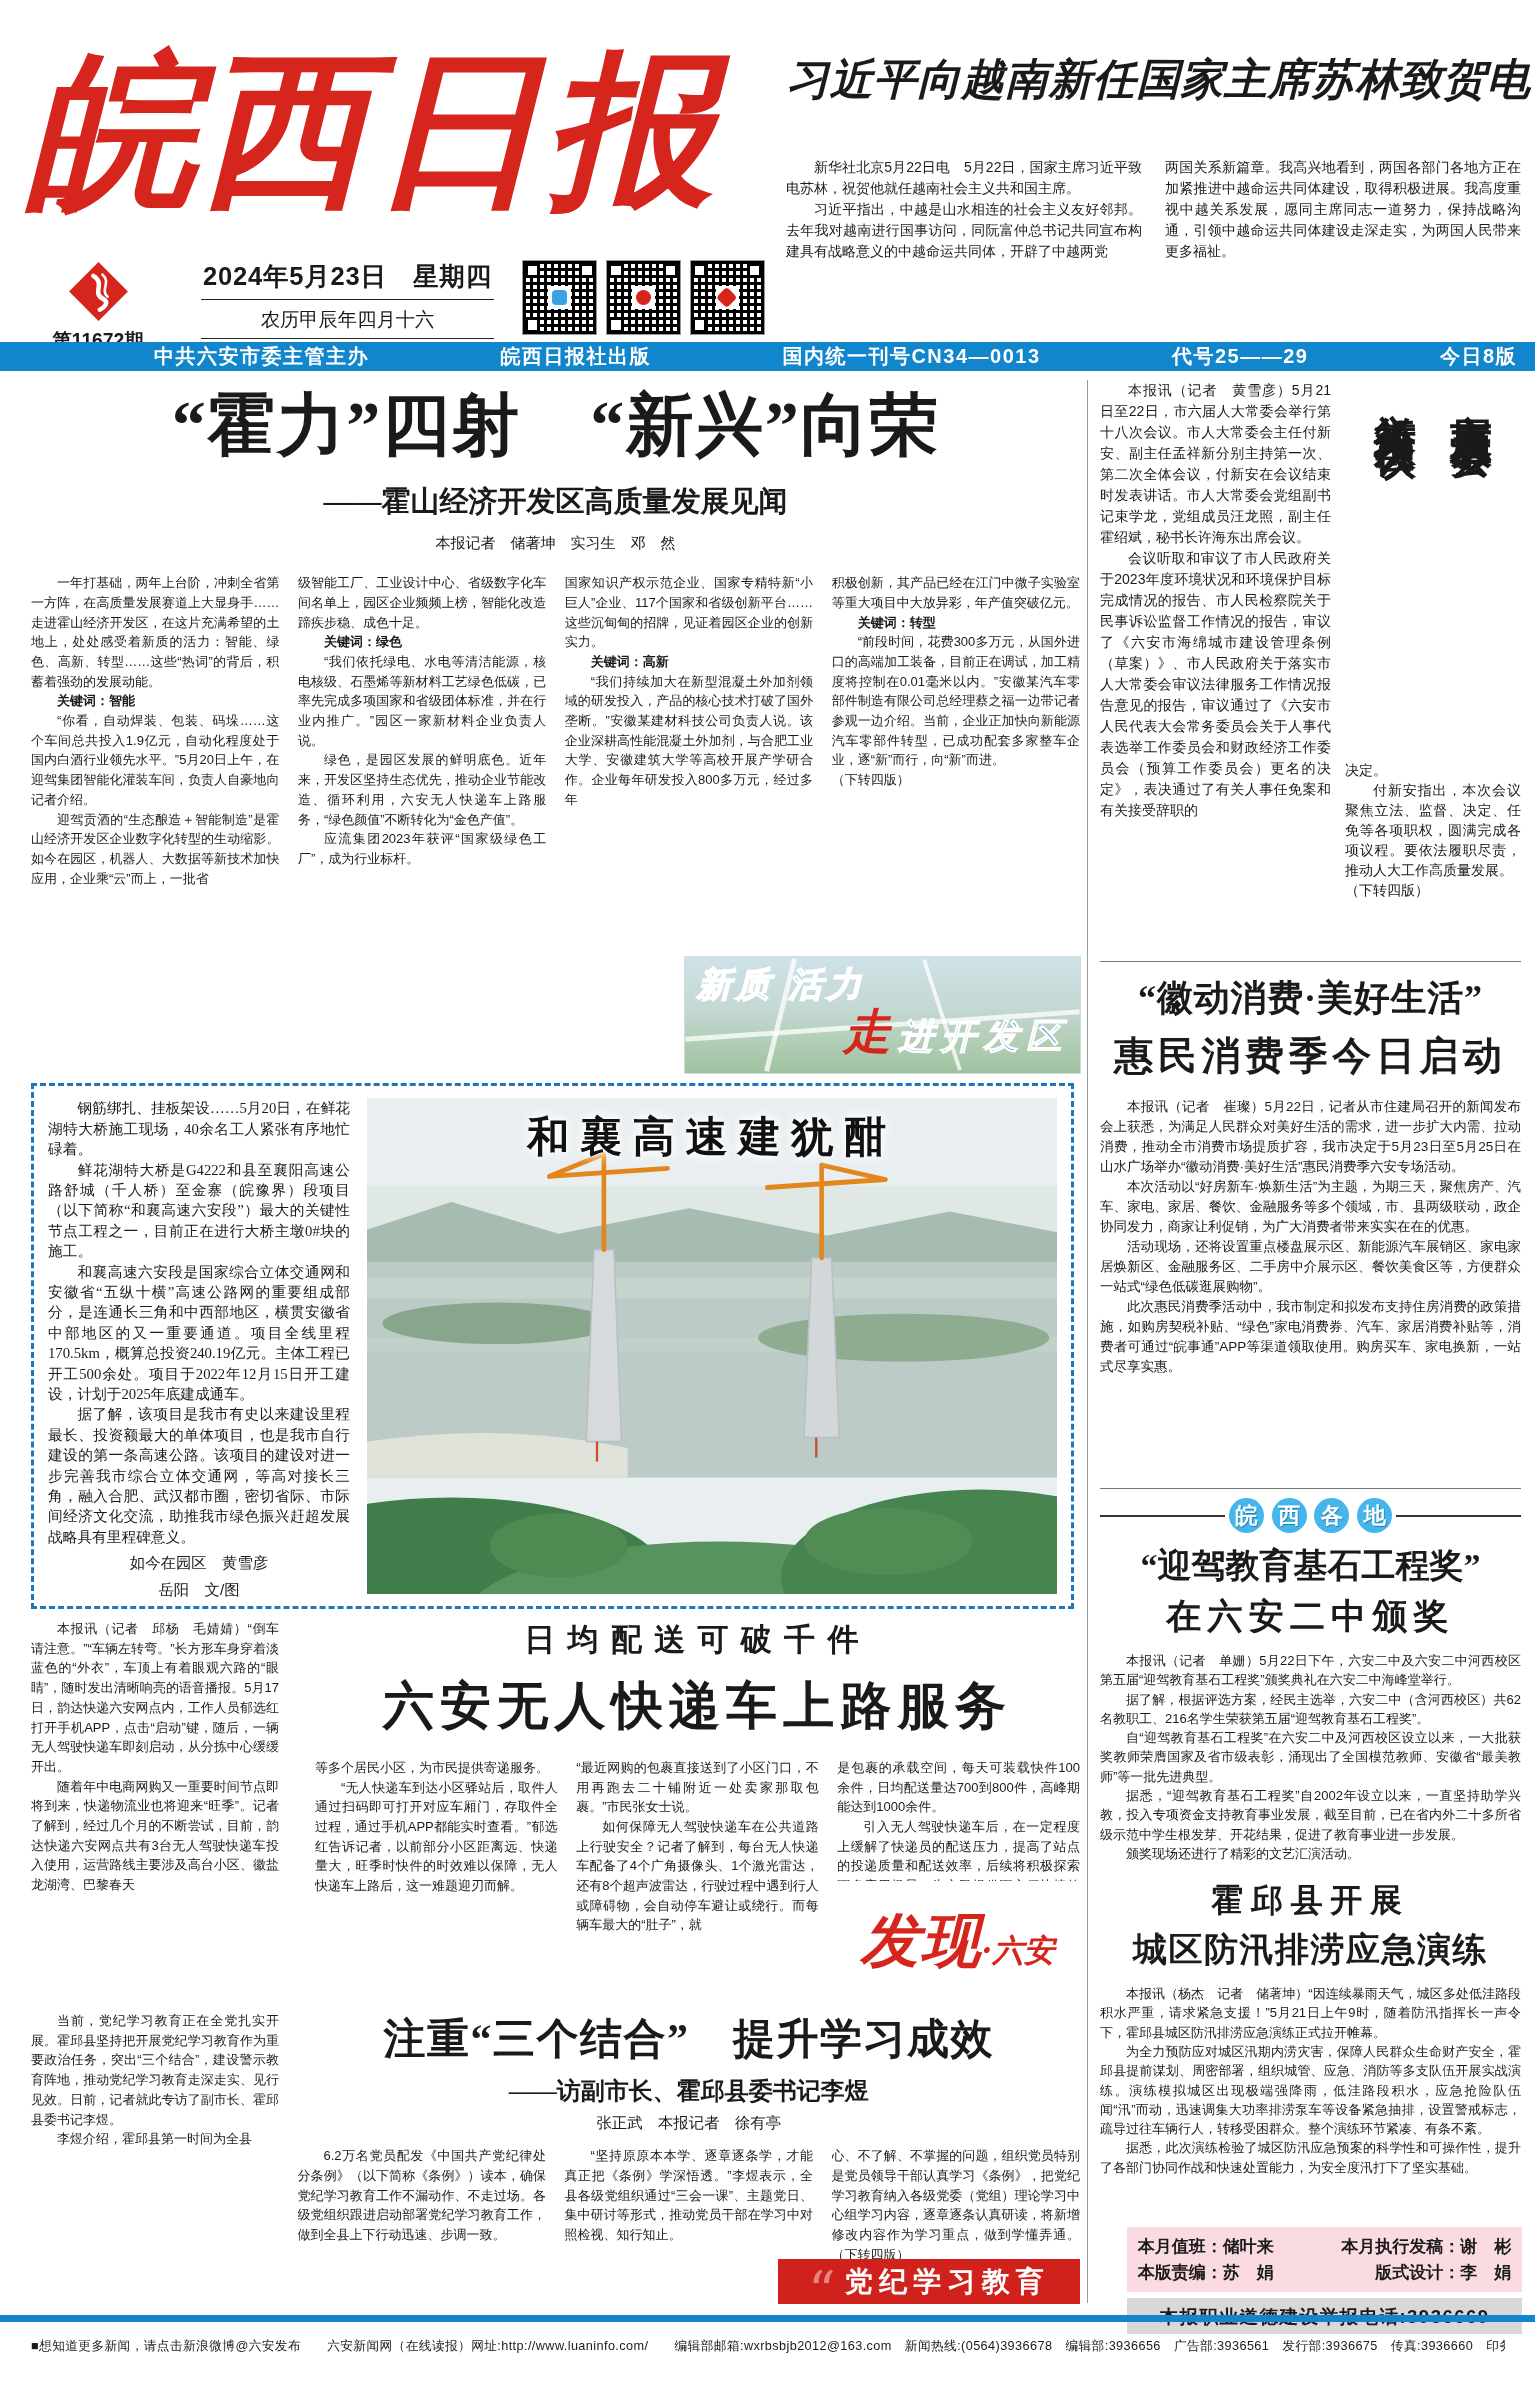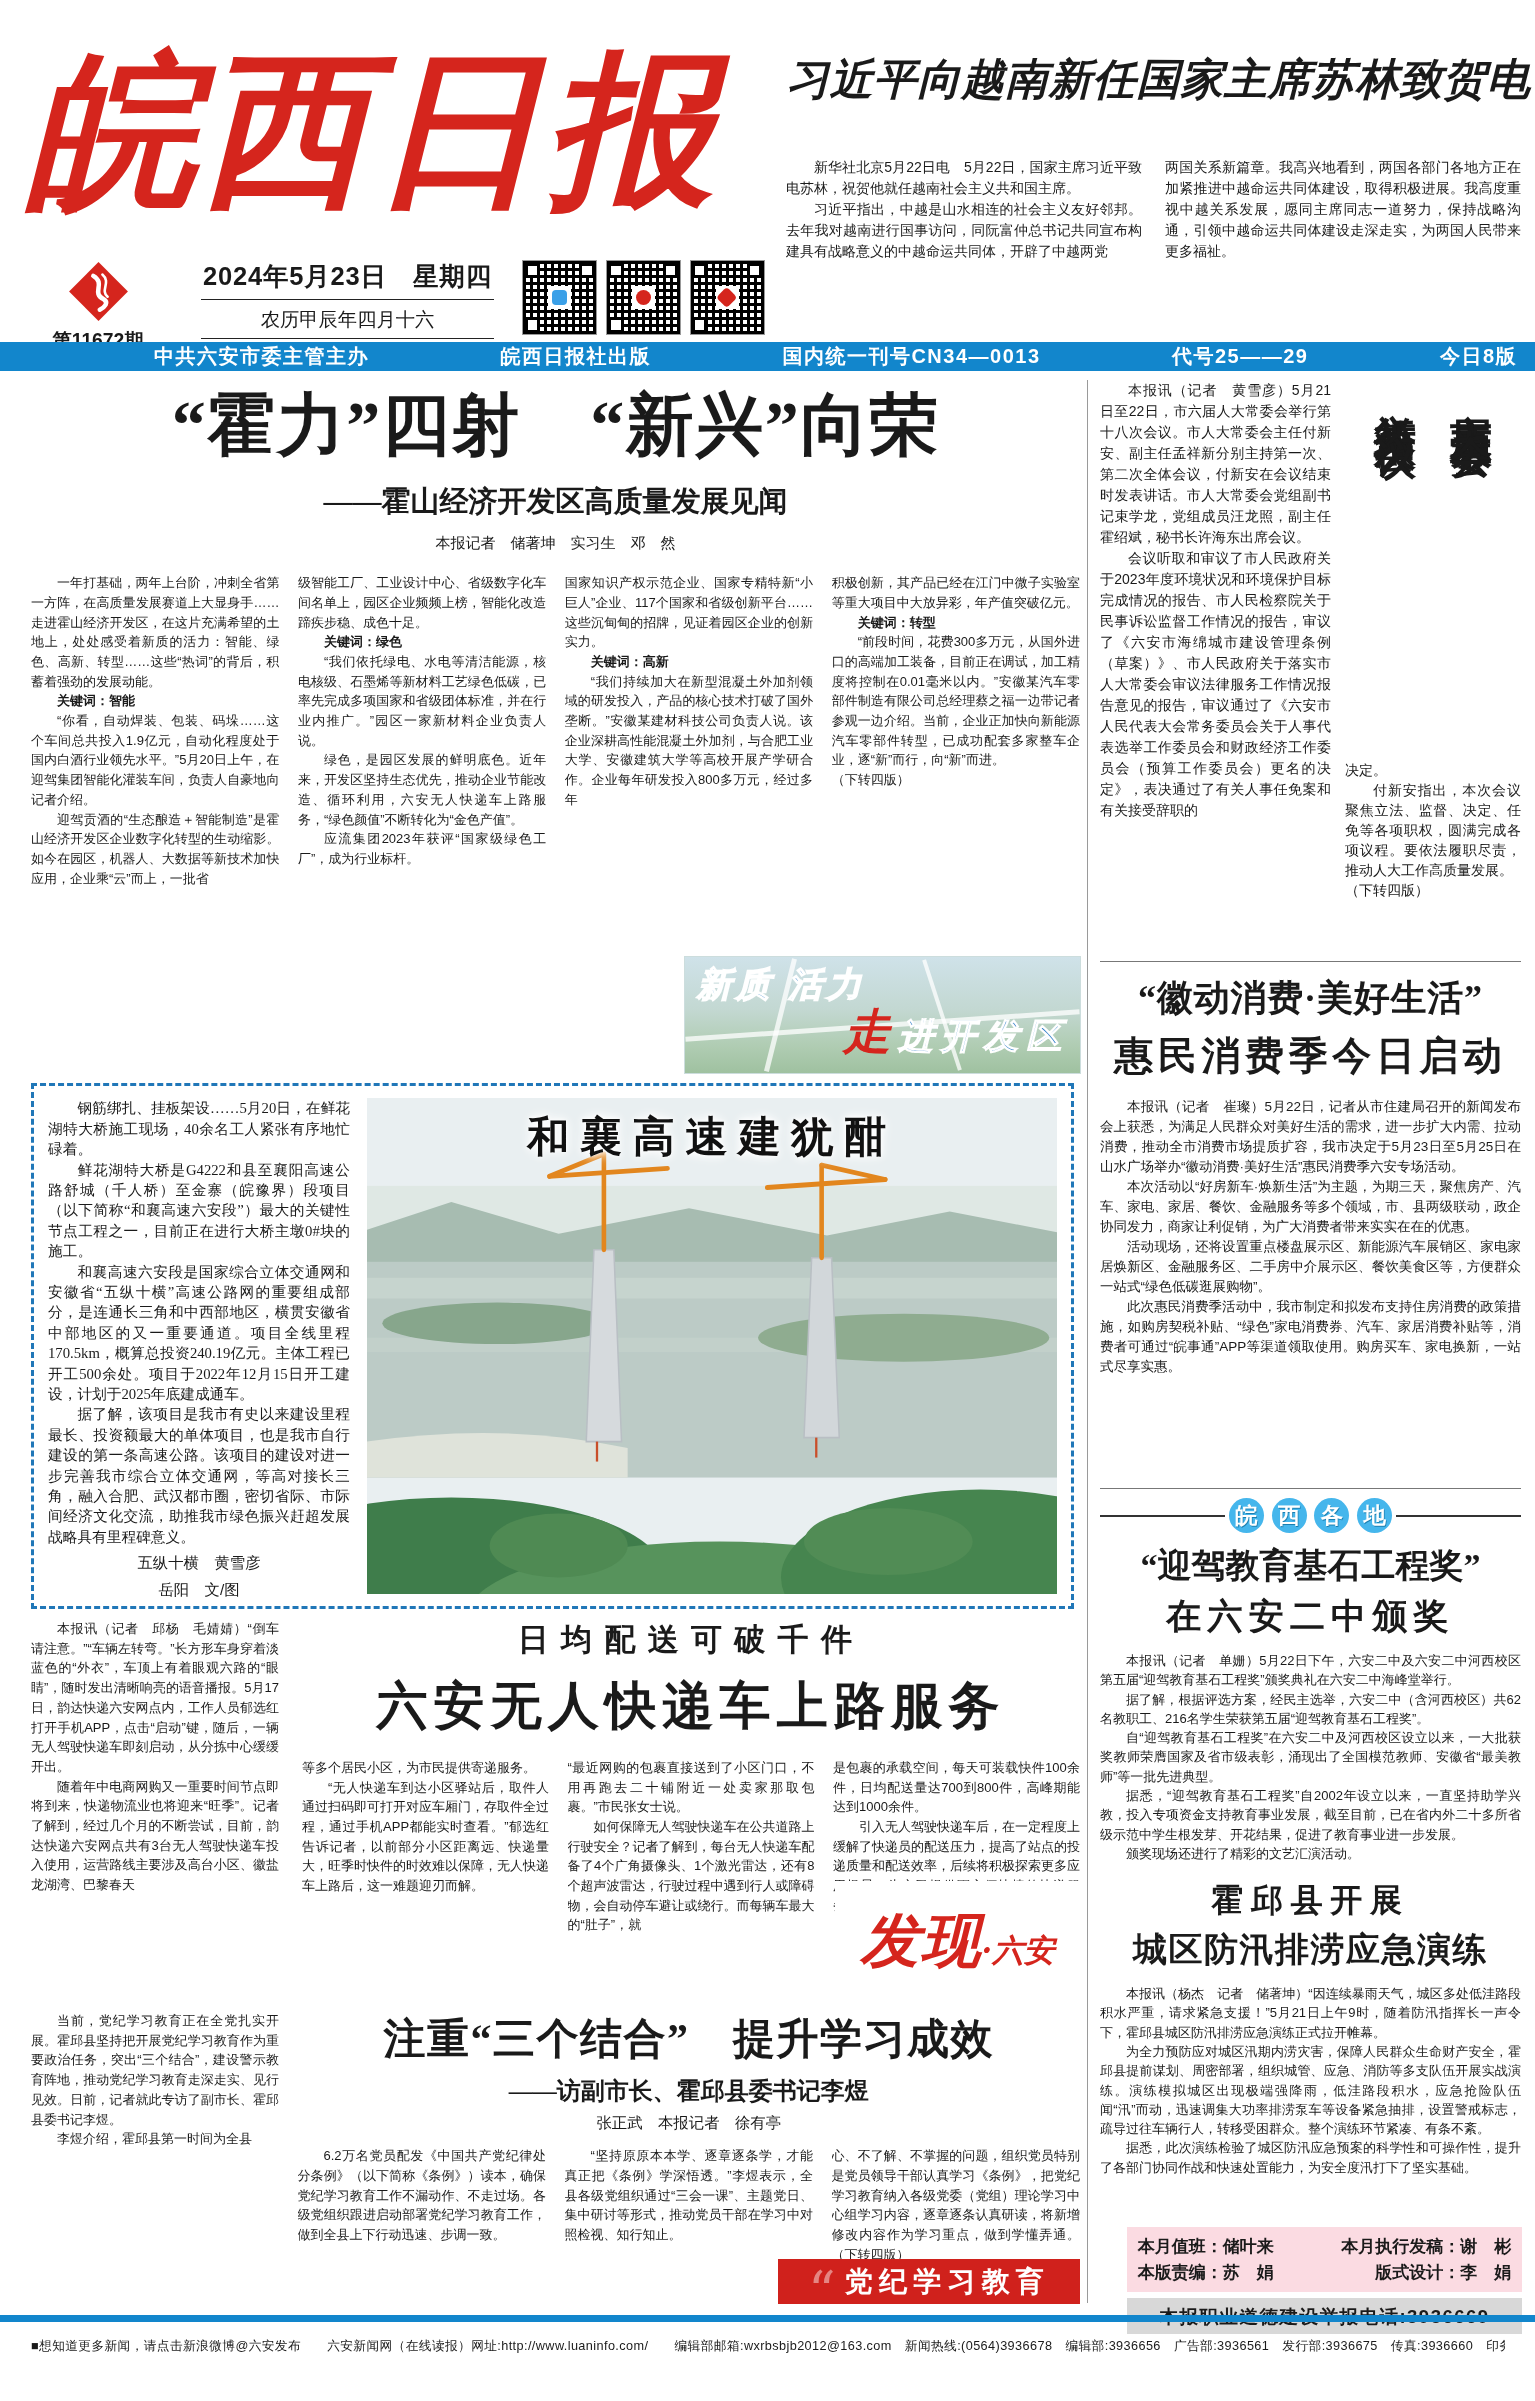--- a/index.html
+++ b/index.html
@@ -60,21 +60,21 @@
   .photo-box{position:absolute;left:31px;top:1083px;width:1043px;height:526px;
     border:3.1px dashed #2077b8;box-sizing:border-box;padding:12.3px 14px;display:flex;gap:17px;}
   .ph-text{width:302px;font-size:14.7px;line-height:20.4px;font-family:"Liberation Serif",serif;}
   .ph-credit{text-align:center;font-family:"Liberation Sans",sans-serif;font-size:15.4px;margin-top:6.2px;}
   .photo{position:relative;flex:1;overflow:hidden;}
   .photo svg{width:100%;height:100%;display:block;}
   .photo .ph-title{position:absolute;left:0;right:0;top:10.8px;text-align:center;font-size:42px;
     font-weight:900;letter-spacing:10.8px;color:#111;
     text-shadow:0 0 4.6px #fff,0 0 9.3px #fff,0 0 14px #fff;}
   
-  .delivery{position:absolute;left:31px;top:1619px;width:1049px;height:384px;display:flex;gap:23px;}
+  .delivery{position:absolute;left:31px;top:1619px;width:1049px;height:384px;display:flex;gap:36px;}
   .delivery .dcol1{width:248px;font-size:13px;line-height:19.7px;overflow:hidden;}
   .delivery .dright{position:relative;flex:1;display:flex;flex-direction:column;}
   .dhead{text-align:center;}
   .dhead .kicker{font-size:31px;font-weight:bold;letter-spacing:12.3px;}
   .dhead .dh1{margin-top:10.8px;font-family:"Liberation Serif",serif;font-weight:900;font-size:51px;letter-spacing:6.2px;white-space:nowrap;}
   .delivery .cols3{display:flex;gap:18.5px;margin-top:17px;height:231px;overflow:hidden;}
   .delivery .cols3>div{flex:1;font-size:13px;line-height:19.7px;overflow:hidden;}
   .faxian{position:absolute;right:0;bottom:0;width:245px;height:122px;background:#fff;
     display:flex;align-items:center;justify-content:center;}
   .faxian .fx{font-family:"DejaVu Serif",serif;font-style:italic;font-weight:900;
@@ -311,21 +311,21 @@
   </div>
 
   <div class="photo-box">
     <div class="ph-text">
       <div class="atext">
           <p>钢筋绑扎、挂板架设……5月20日，在鲜花湖特大桥施工现场，40余名工人紧张有序地忙碌着。</p>
           <p>鲜花湖特大桥是G4222和县至襄阳高速公路舒城（千人桥）至金寨（皖豫界）段项目（以下简称“和襄高速六安段”）最大的关键性节点工程之一，目前正在进行大桥主墩0#块的施工。</p>
           <p>和襄高速六安段是国家综合立体交通网和安徽省“五纵十横”高速公路网的重要组成部分，是连通长三角和中西部地区，横贯安徽省中部地区的又一重要通道。项目全线里程170.5km，概算总投资240.19亿元。主体工程已开工500余处。项目于2022年12月15日开工建设，计划于2025年底建成通车。</p>
           <p>据了解，该项目是我市有史以来建设里程最长、投资额最大的单体项目，也是我市自行建设的第一条高速公路。该项目的建设对进一步完善我市综合立体交通网，等高对接长三角，融入合肥、武汉都市圈，密切省际、市际间经济文化交流，助推我市绿色振兴赶超发展战略具有里程碑意义。</p>
         </div>
-      <div class="ph-credit">五纵十横　黄雪彦</div>
+      <div class="ph-credit">如今在园区　黄雪彦</div>
       <div class="ph-credit">岳阳　文/图</div>
     </div>
     <div class="photo">
       <svg viewBox="0 0 900 620" preserveAspectRatio="none">
         <rect width="900" height="620" fill="#e9eff1"></rect>
         <rect y="110" width="900" height="120" fill="#dfe8e4"></rect>
         <path d="M0 165 L110 130 L250 170 L420 138 L600 172 L760 142 L900 168 L900 230 L0 230 Z" fill="#a7bcb1"></path>
         <rect y="205" width="900" height="270" fill="#bccbc6"></rect>
         <rect y="225" width="900" height="26" fill="#cbd7d1" opacity=".7"></rect>
         <rect y="300" width="900" height="18" fill="#c6d3cd" opacity=".6"></rect>

